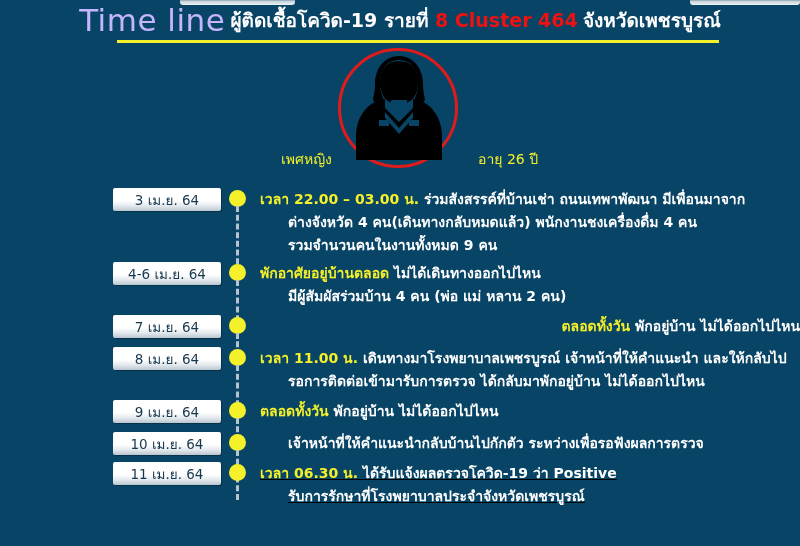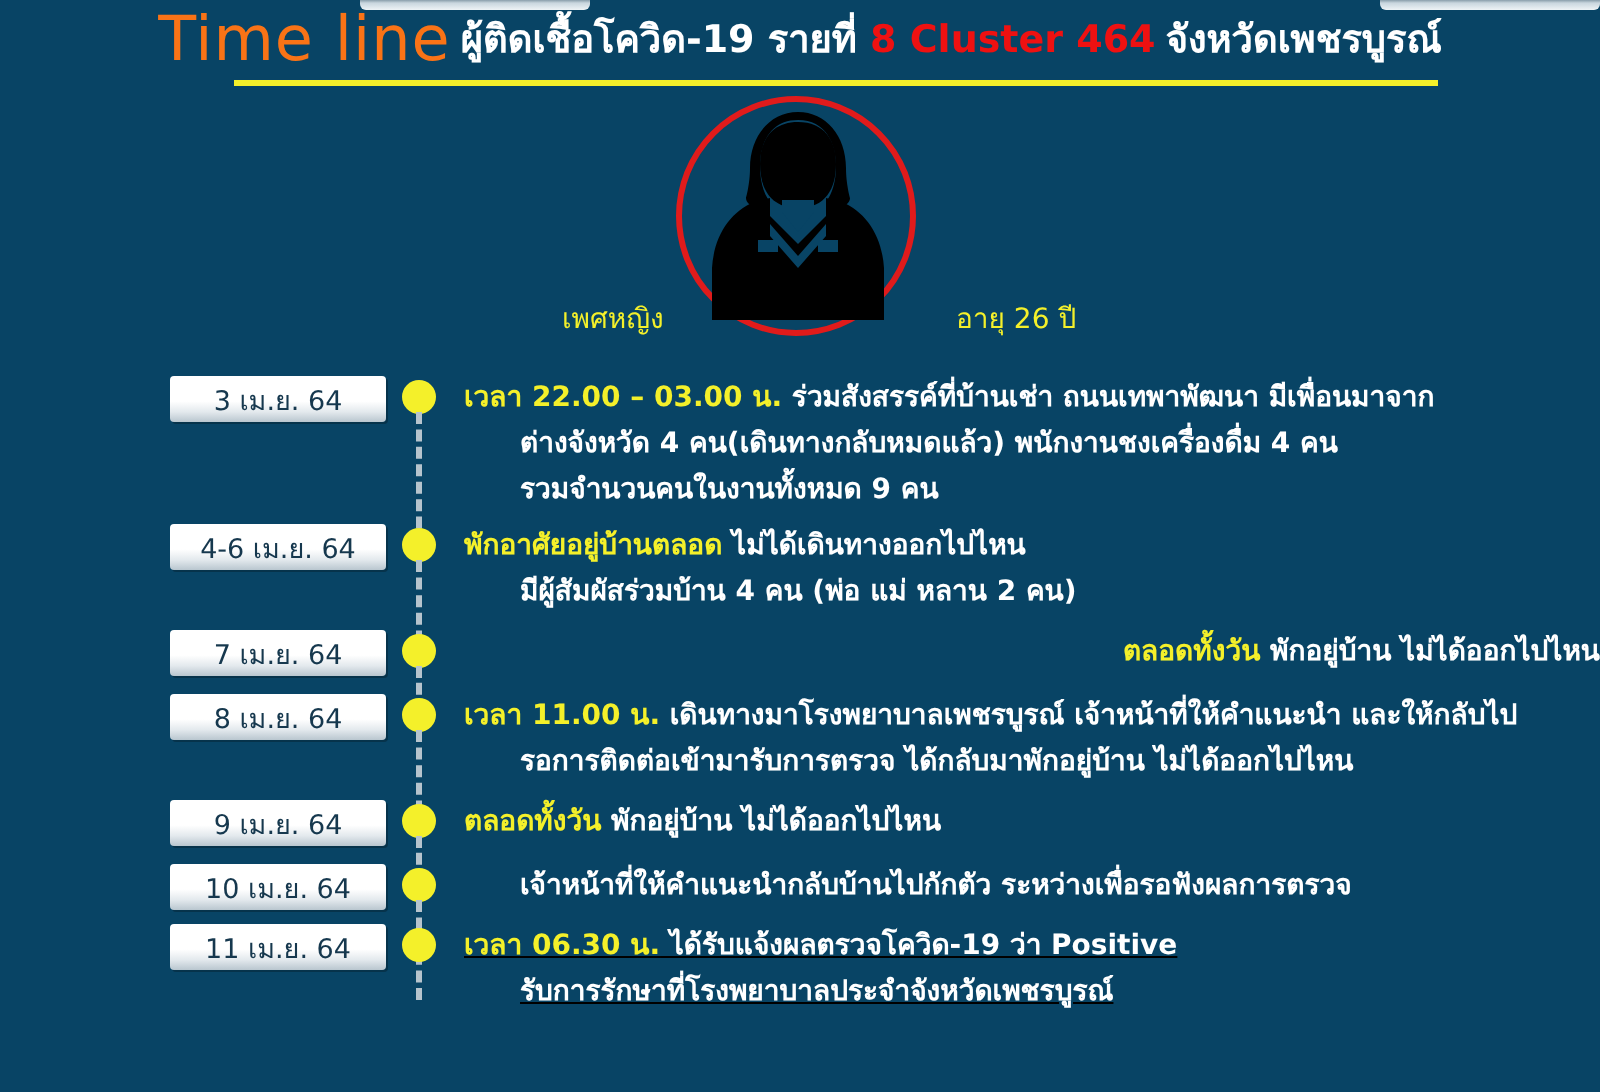--- a/index.html
+++ b/index.html
@@ -27,21 +27,21 @@
   
   .header {
     position: absolute;
     top: 2px; left: 0; width: 800px;
     text-align: center;
     white-space: nowrap;
   }
   .title-row { display: inline-block; position: relative; }
   .t-timeline {
     font-size: 31px;
-    color: #f97316;
+    color: #c4b5fd;
     letter-spacing: 0.5px;
     vertical-align: -1px;
   }
   .t-thai {
     font-size: 19px;
     color: #ffffff;
     font-weight: bold;
     vertical-align: 3px;
   }
   .t-red {
@@ -90,20 +90,21 @@
   
   .timeline {
     position: absolute;
     top: 188px; left: 0; width: 800px;
   }
   .tl-row {
     position: relative;
     display: flex;
     align-items: flex-start;
     padding-left: 85px;
+    margin-left: 28px;
   }
   .date-cell {
     width: 116px;
     flex: 0 0 116px;
     position: relative;
     height: 23px;
   }
   .date-chip {
     position: absolute;
     left: 0; top: 0;

